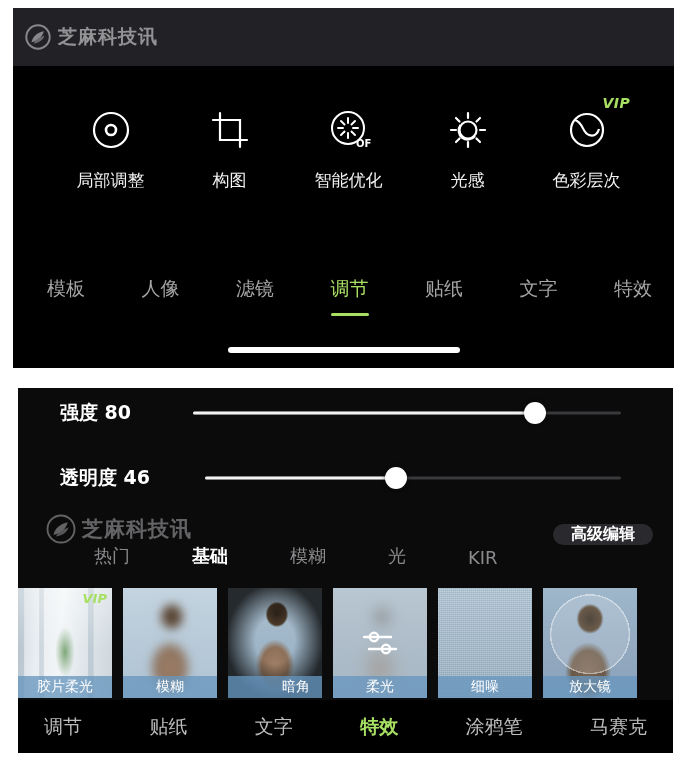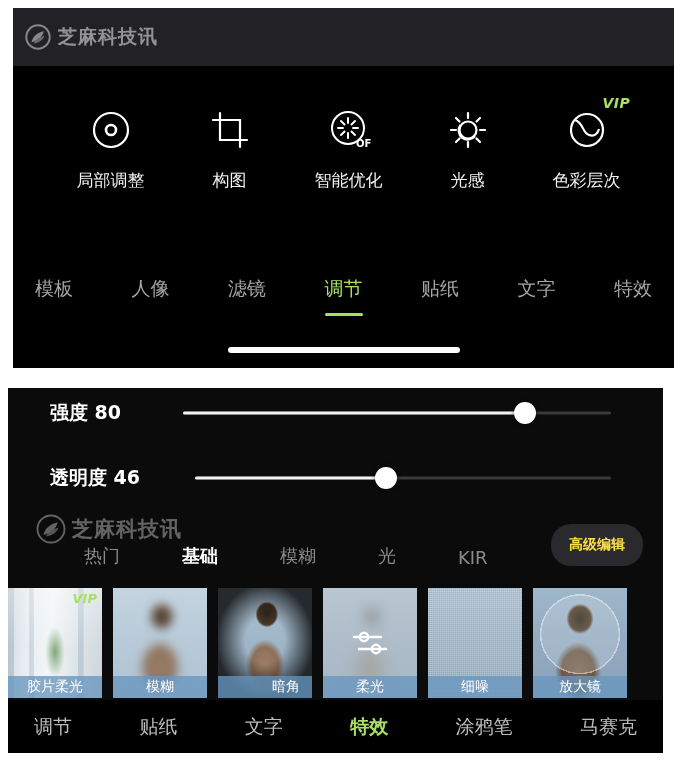--- a/index.html
+++ b/index.html
@@ -56,34 +56,35 @@
 
   .tabs-top {
     position: absolute; left: 0; top: 268px; width: 100%;
     display: flex; align-items: center; justify-content: space-between;
     padding: 0 22px;
   }
   .tab-t {
     color: #a6a6a6; font-size: 19px; position: relative;
     font-family: Liberation Mono, monospace;
     padding-bottom: 10px;
+    margin-left: 12px;
   }
   .tab-t.active { color: #a8e063; }
   .tab-t.active::after {
     content: ""; position: absolute; left: 50%; transform: translateX(-50%);
     bottom: -4px; width: 38px; height: 3px; background: #a8e063; border-radius: 2px;
   }
   .home-ind {
     position: absolute; left: 50%; transform: translateX(-50%);
     bottom: 15px; width: 232px; height: 6px; background: #fff; border-radius: 3px;
   }
 
   
   .panel-bot {
-    position: absolute; left: 8px; top: 388px;
+    position: absolute; left: 18px; top: 388px;
     width: 655px; height: 365px;
     background: #0b0b0c;
     overflow: hidden;
   }
   .slider-row {
     position: absolute; left: 0; width: 100%; height: 46px;
     display: flex; align-items: center;
   }
   .slider-row.r1 { top: 2px; }
   .slider-row.r2 { top: 67px; gap: 12px; }
@@ -115,23 +116,23 @@
     position: absolute; left: 0; top: 0; height: 52px; width: 100%;
     display: flex; align-items: flex-end; padding-left: 76px; gap: 62px;
   }
   .cat {
     color: #8a8a8c; font-size: 18px; white-space: nowrap;
     font-family: "DejaVu Sans", sans-serif;
   }
   .cat.active { color: #ffffff; font-weight: 700; }
   .adv-btn {
     position: absolute; right: 20px; top: 8px;
-    background: #2a2a2e; color: #fde047;
-    border-radius: 20px; padding: 12px 18px;
-    font-size: 14px; font-weight: 700;
+    background: #2a2a2e; color: #ffffff;
+    border-radius: 20px; padding: 0 18px;
+    font-size: 16px; font-weight: 700;
     font-family: "DejaVu Sans", sans-serif; white-space: nowrap;
   }
   .wm2 {
     position: absolute; left: 28px; top: 126px;
     display: flex; align-items: center; gap: 6px;
     opacity: .45; pointer-events: none;
   }
   .wm2 .wm-logo { width: 30px; height: 30px; }
   .wm2 .wm-text { font-size: 21px; color: #cfcfd2; }
 

